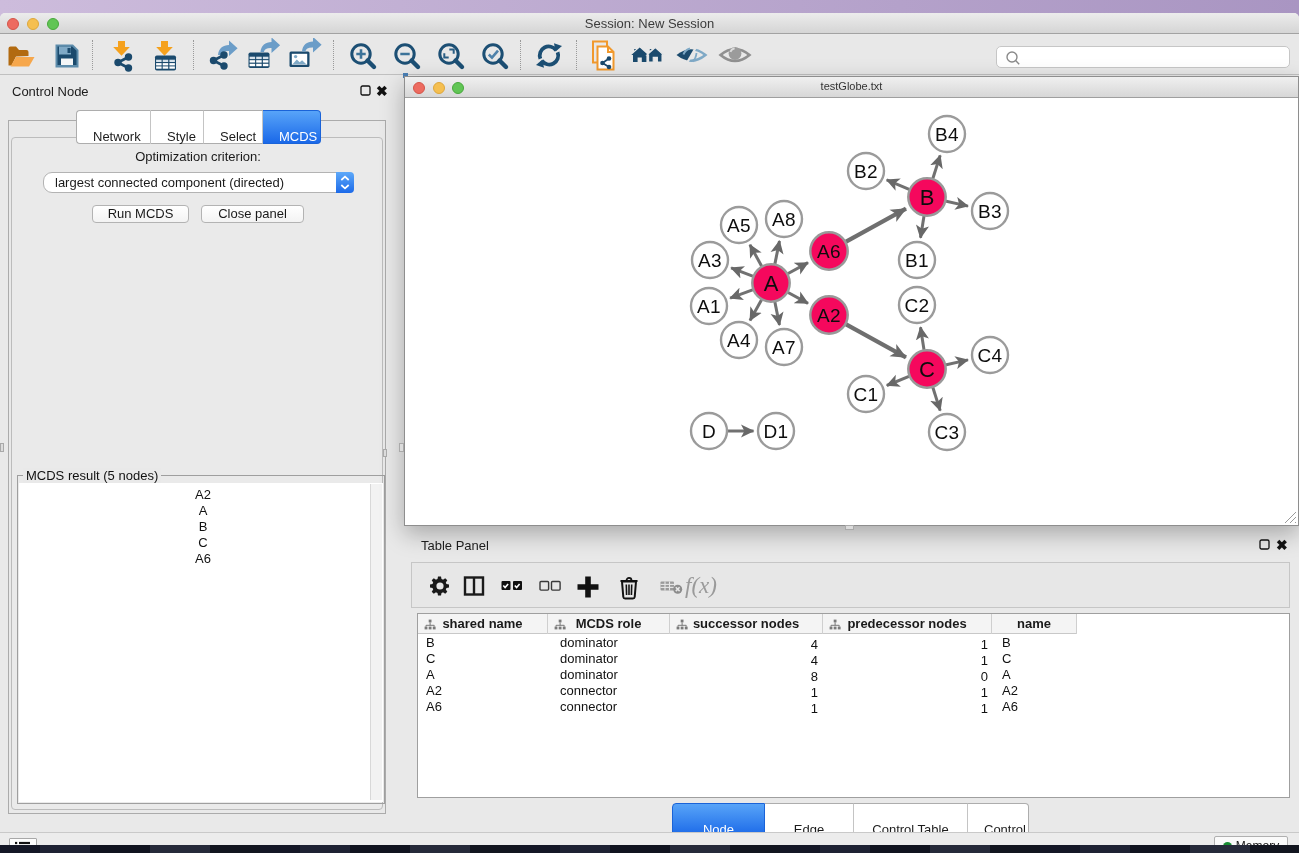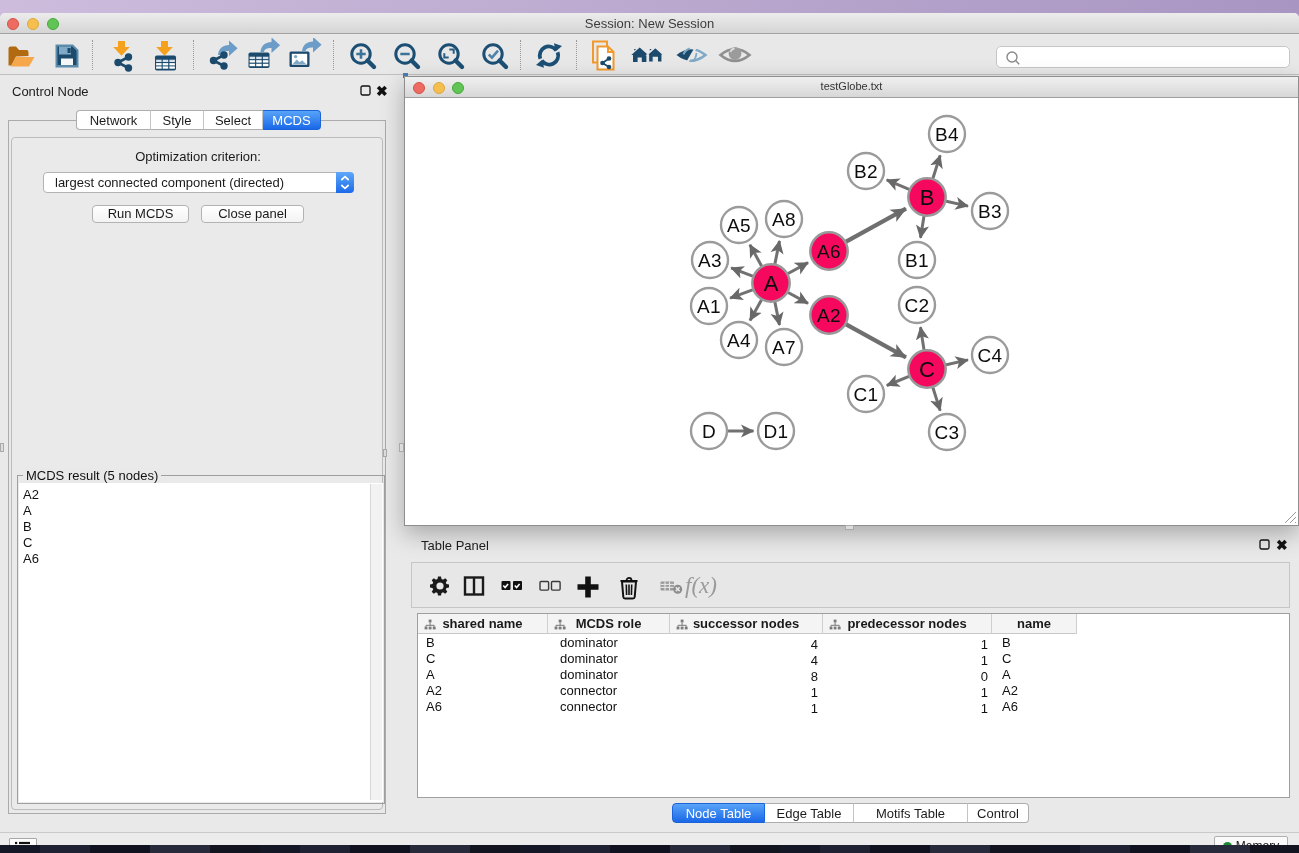--- a/index.html
+++ b/index.html
@@ -15,29 +15,29 @@
 #toolbar{position:absolute;left:0;top:22px;width:1299px;height:40px;background:#e8e8e8;border-bottom:1px solid #c0c0c0;}
 .sep{position:absolute;top:5px;height:30px;width:0;border-left:1px dotted #9a9a9a;}
 .tbi{position:absolute;top:3px;}
 #searchbox{position:absolute;left:996px;top:11px;width:294px;height:22px;background:#fff;border:1px solid #c6c6c6;border-radius:5px;}
 
 #cp-title{position:absolute;left:12px;top:71px;font-size:13px;color:#1c1c1c;}
 .wicon{position:absolute;font-size:13px;color:#111;}
 #cp-outer{position:absolute;left:8px;top:107px;width:378px;height:694px;border:1px solid #ababab;background:#e9e9e9;}
 #cp-inner{position:absolute;left:11px;top:124px;width:372px;height:673px;border:1px solid #bcbcbc;border-radius:4px;background:#eaeaea;}
 #cp-tabs{position:absolute;left:76px;top:97px;height:20px;display:flex;z-index:5;}
-.seg{height:20px;line-height:19px;font-size:13px;color:#1c1c1c;text-align:center;background:#fff;border-top:1px solid #adadad;border-bottom:1px solid #adadad;border-right:1px solid #c4c4c4;padding:0;}
+.seg{height:20px;line-height:19px;font-size:13px;color:#1c1c1c;text-align:center;background:#fff;border-top:1px solid #adadad;border-bottom:1px solid #adadad;border-right:1px solid #c4c4c4;padding:16px;}
 .seg.first{border-left:1px solid #adadad;border-radius:4px 0 0 4px;}
 .seg.last{border-right:1px solid #adadad;border-radius:0 4px 4px 0;}
 .seg.sel{background:linear-gradient(#58a4f8,#1a68e8);color:#fff;border-color:#1a63d8;}
 #opt-label{position:absolute;left:0;top:136px;width:396px;text-align:center;font-size:13px;color:#1a1a1a;}
-#dropdown{position:absolute;left:43px;top:159px;width:311px;height:21px;background:#fff;border:1px solid #b3b3b3;border-radius:4px;font-size:13px;color:#1a1a1a;line-height:20px;padding-left:11px;}
+#dropdown{position:absolute;left:43px;top:159px;width:311px;height:21px;background:#fff;border:1px solid #b3b3b3;border-radius:9px;font-size:13px;color:#1a1a1a;line-height:20px;padding-left:11px;}
 #dd-step{position:absolute;right:-1px;top:-1px;width:18px;height:21px;background:linear-gradient(#5ea9f9,#1c6ae9);border-radius:0 4px 4px 0;}
 .btn{position:absolute;height:18px;background:linear-gradient(#ffffff,#f3f3f3);border:1px solid #b3b3b3;border-radius:4px;font-size:13px;color:#1a1a1a;text-align:center;line-height:16px;}
-#fieldset{position:absolute;left:17px;top:462px;width:368px;height:329px;border:1px solid #9f9f9f;}
+#fieldset{position:absolute;left:17px;top:462px;width:368px;height:329px;border:1px solid #9f9f9f;text-align:center;}
 #fs-label{position:absolute;left:5px;top:-8px;background:#e9e9e9;padding:0 3px;font-size:13px;color:#111;}
 #fs-list{position:absolute;left:1px;top:7px;width:364px;height:319px;background:#fff;font-size:13px;color:#111;padding:4px 0 0 4px;line-height:16px;}
 #fs-scroll{position:absolute;right:1px;top:1px;width:12px;height:316px;background:#f2f2f2;border-left:1px solid #d8d8d8;}
 
 #netwin{position:absolute;left:404px;top:63px;width:895px;height:450px;background:#fff;border:1px solid #8e8e8e;box-shadow:0 8px 22px rgba(0,0,0,0.28);}
 #net-tb{position:absolute;left:0;top:0;width:100%;height:21px;background:linear-gradient(#f0f0f0,#d7d7d7);border-bottom:1px solid #9f9f9f;}
 #net-tb .t1{left:8px;background:#ed6b60;border:1px solid #d35549;}
 #net-tb .t2{left:28px;background:#f5bf50;border:1px solid #dda73c;}
 #net-tb .t3{left:47px;background:#61c555;border:1px solid #48a83c;}
 #net-tb .ttl{position:absolute;top:3px;width:100%;text-align:center;font-size:11px;color:#333;}
@@ -451,21 +451,21 @@
 <div class="trow cl" style="left:584px;top:69px">A2</div>
 <div class="trow cl" style="left:8px;top:85px">A6</div>
 <div class="trow cl" style="left:142px;top:85px">connector</div>
 <div class="trow cr" style="left:300px;top:87px;width:100px">1</div>
 <div class="trow cr" style="left:470px;top:87px;width:100px">1</div>
 <div class="trow cl" style="left:584px;top:85px">A6</div>
   </div>
   <div id="tp-tabs">
     <div class="seg first sel" style="width:93px">Node Table</div>
     <div class="seg" style="width:89px">Edge Table</div>
-    <div class="seg" style="width:114px">Motifs Table</div>
+    <div class="seg" style="width:114px">Control Table</div>
     <div class="seg last" style="width:61px">Control</div>
   </div>
   <div id="statusbar">
     <div id="listbtn"><svg width="26" height="17" viewBox="0 0 26 17">
             <g stroke="#111" stroke-width="2.2">
               <line x1="9" y1="4" x2="20" y2="4"></line>
               <line x1="9" y1="8.5" x2="20" y2="8.5"></line>
               <line x1="9" y1="13" x2="20" y2="13"></line>
             </g>
             <g fill="#111">

